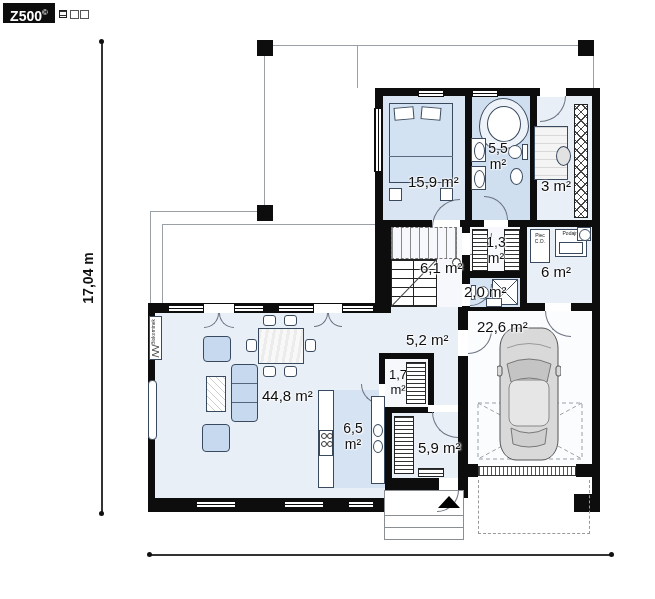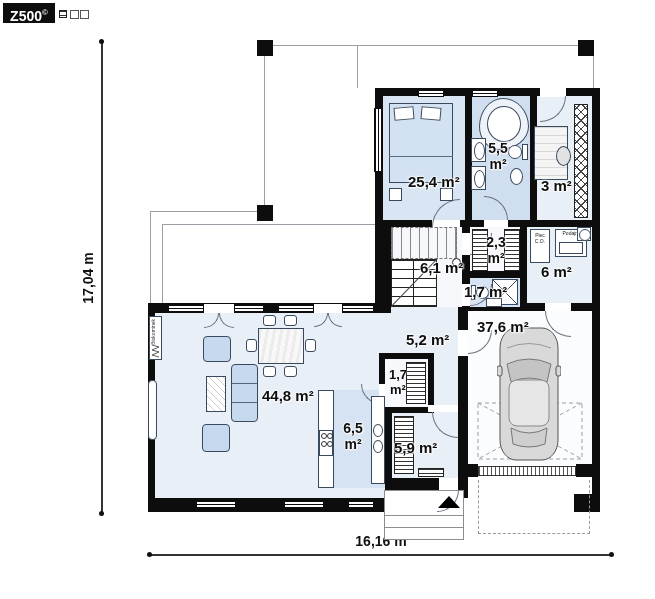--- a/index.html
+++ b/index.html
@@ -20,21 +20,21 @@
   .actr{border-bottom-left-radius:100%;border-left-width:1px;border-bottom-width:1px}
   .acbl{border-top-right-radius:100%;border-top-width:1px;border-right-width:1px}
   .acbr{border-top-left-radius:100%;border-top-width:1px;border-left-width:1px}
   .shelf{border:1px solid #222;box-sizing:border-box;background:repeating-linear-gradient(180deg,#333 0,#333 1px,#fff 1px,#fff 4px)}
   .xh{border:1px solid #222;box-sizing:border-box;background:
       repeating-linear-gradient(45deg,#444 0,#444 1px,transparent 1px,transparent 6px),
       repeating-linear-gradient(-45deg,#444 0,#444 1px,transparent 1px,transparent 6px),#fff}
   .furn{background:#c7d9ee;border:1px solid #3a4a5e;box-sizing:border-box}
   .wfurn{background:#fff;border:1px solid #3a4a5e;box-sizing:border-box}
   .oval{border-radius:50%}
-  .lbl{font-weight:bold;font-size:15px;line-height:1;white-space:nowrap;
+  .lbl{font-weight:normal;font-size:15px;line-height:1;white-space:nowrap;
        text-shadow:0 0 2px #fff,0 0 2px #fff,0 0 3px #fff,1px 1px 2px #fff}
   .lbl.s{font-size:14px;text-align:center;line-height:1.15;white-space:normal}
   .lbl.xs{font-size:13px}
   .tiny{font-size:5px;line-height:1.15;color:#222;text-align:center}
   .dim{font-weight:bold;font-size:14px;color:#111;text-align:center}
   .dimline{background:#333}
   .dot{width:5px;height:5px;border-radius:50%;background:#111}
   .dash{border:1px dashed #999;box-sizing:border-box}
   .steps{border:1px solid #222;box-sizing:border-box;background:repeating-linear-gradient(180deg,#222 0,#222 1px,#fff 1px,#fff 9px)}
   .stepsd{border:1px dashed #777;box-sizing:border-box;background:repeating-linear-gradient(90deg,#888 0,#888 1px,transparent 1px,transparent 9px)}
@@ -56,21 +56,20 @@
   <div class="a" style="left:80px;top:10px;width:7px;height:7px;border:1px solid #555"></div>
 
   <div class="a dimline" style="left:101px;top:42px;width:2px;height:472px"></div>
   <div class="a dot" style="left:99px;top:39px"></div>
   <div class="a dot" style="left:99px;top:511px"></div>
   <div class="a dim" style="left:53px;top:270px;width:70px;transform:rotate(-90deg)">17,04 m</div>
 
   <div class="a dimline" style="left:150px;top:554px;width:462px;height:2px"></div>
   <div class="a dot" style="left:147px;top:552px"></div>
   <div class="a dot" style="left:609px;top:552px"></div>
-  <div class="a dim" style="left:331px;top:533px;width:100px">16,16 m</div>
 
   <div class="a tl" style="left:264px;top:45px;width:330px;height:1px"></div>
   <div class="a tl" style="left:264px;top:45px;width:1px;height:167px"></div>
   <div class="a tl" style="left:357px;top:45px;width:1px;height:43px"></div>
   <div class="a tl" style="left:593px;top:45px;width:1px;height:43px"></div>
   <div class="a tl" style="left:150px;top:211px;width:115px;height:1px"></div>
   <div class="a tl" style="left:150px;top:211px;width:1px;height:95px"></div>
   <div class="a tl" style="left:162px;top:224px;width:221px;height:1px"></div>
   <div class="a tl" style="left:162px;top:224px;width:1px;height:82px"></div>
   <div class="a pillar" style="left:257px;top:40px;width:16px;height:16px"></div>
@@ -247,47 +246,47 @@
     <path d="M14,102 Q32,112 50,102 L48,118 Q32,124 16,118 Z" fill="#cfcfcf" stroke="#777"></path>
     <rect x="0" y="40" width="5" height="10" rx="2" fill="#d9d9d9" stroke="#555"></rect>
     <rect x="59" y="40" width="5" height="10" rx="2" fill="#d9d9d9" stroke="#555"></rect>
   </svg>
   <div class="a wall" style="left:460px;top:464px;width:18px;height:13px"></div>
   <div class="a wall" style="left:576px;top:464px;width:24px;height:13px"></div>
   <div class="a" style="left:478px;top:466px;width:98px;height:10px;border:1px solid #333;box-sizing:border-box;background:repeating-linear-gradient(90deg,#555 0,#555 1px,#fff 1px,#fff 4px)"></div>
   <div class="a dash" style="left:478px;top:480px;width:112px;height:54px;border-top:none"></div>
 
   <div class="a lbl" style="left:408px;top:174px">
-    <span>25,4 m²</span></div>
+    <span>15,9 m²</span></div>
   <div class="a lbl s" style="left:481px;top:140px;width:34px">
     <div>5,5</div>
       <div>m²</div>
     </div>
   <div class="a lbl" style="left:541px;top:178px">
     <span>3 m²</span></div>
   <div class="a lbl s" style="left:480px;top:234px;width:32px">
-    <div>2,3</div>
+    <div>1,3</div>
       <div>m²</div>
     </div>
   <div class="a lbl" style="left:420px;top:260px">
     <span>6,1 m²</span></div>
   <div class="a lbl" style="left:464px;top:284px">
-    <span>1,7 m²</span></div>
+    <span>2,0 m²</span></div>
   <div class="a lbl" style="left:541px;top:264px">
     <span>6 m²</span></div>
   <div class="a lbl" style="left:406px;top:332px">
     <span>5,2 m²</span></div>
   <div class="a lbl" style="left:477px;top:319px">
-    <span>37,6 m²</span></div>
+    <span>22,6 m²</span></div>
   <div class="a lbl" style="left:262px;top:388px">
     <span>44,8 m²</span></div>
   <div class="a lbl s xs" style="left:385px;top:368px;width:26px;text-shadow:0 0 2px #fff">
     <div>1,7</div>
       <div>m²</div>
     </div>
   <div class="a lbl s" style="left:338px;top:420px;width:30px">
     <div>6,5</div>
       <div>m²</div>
     </div>
-  <div class="a lbl" style="left:394px;top:440px">
+  <div class="a lbl" style="left:418px;top:440px">
     <span>5,9 m²</span></div>
 
 </div>
 
 </body></html>

